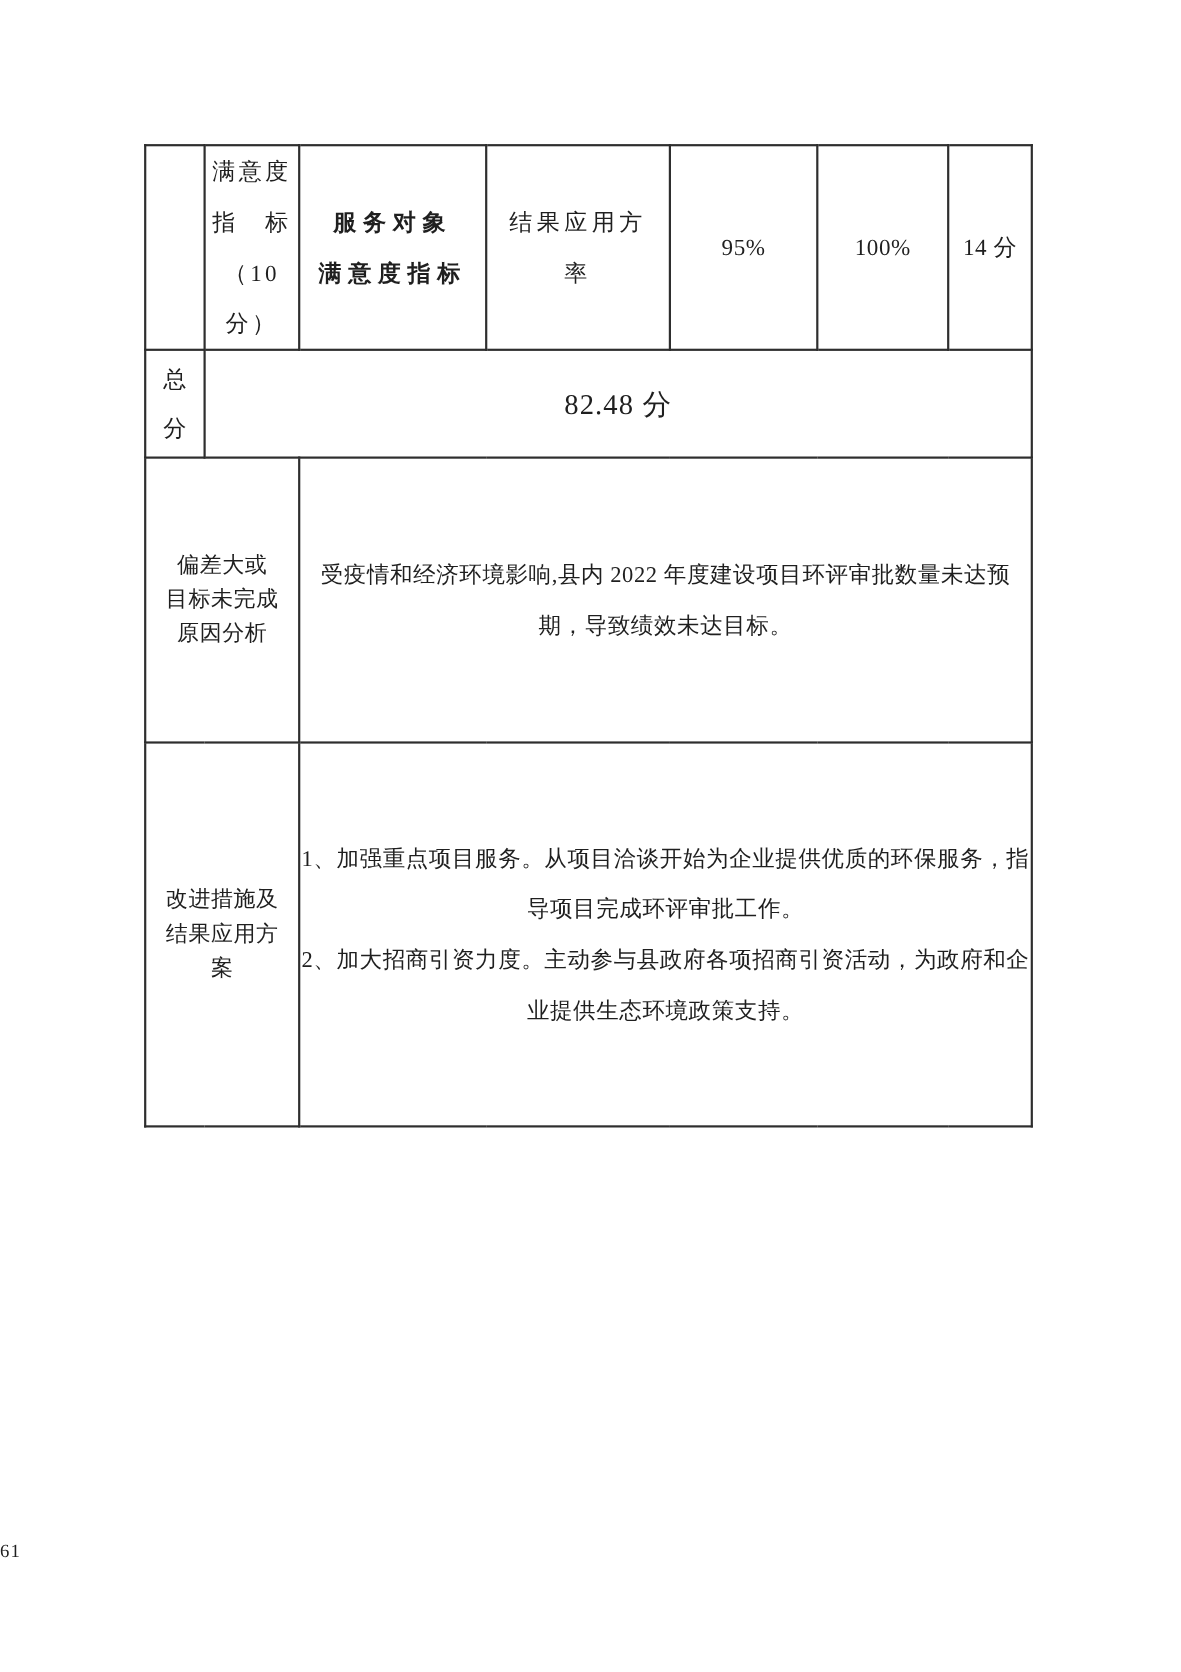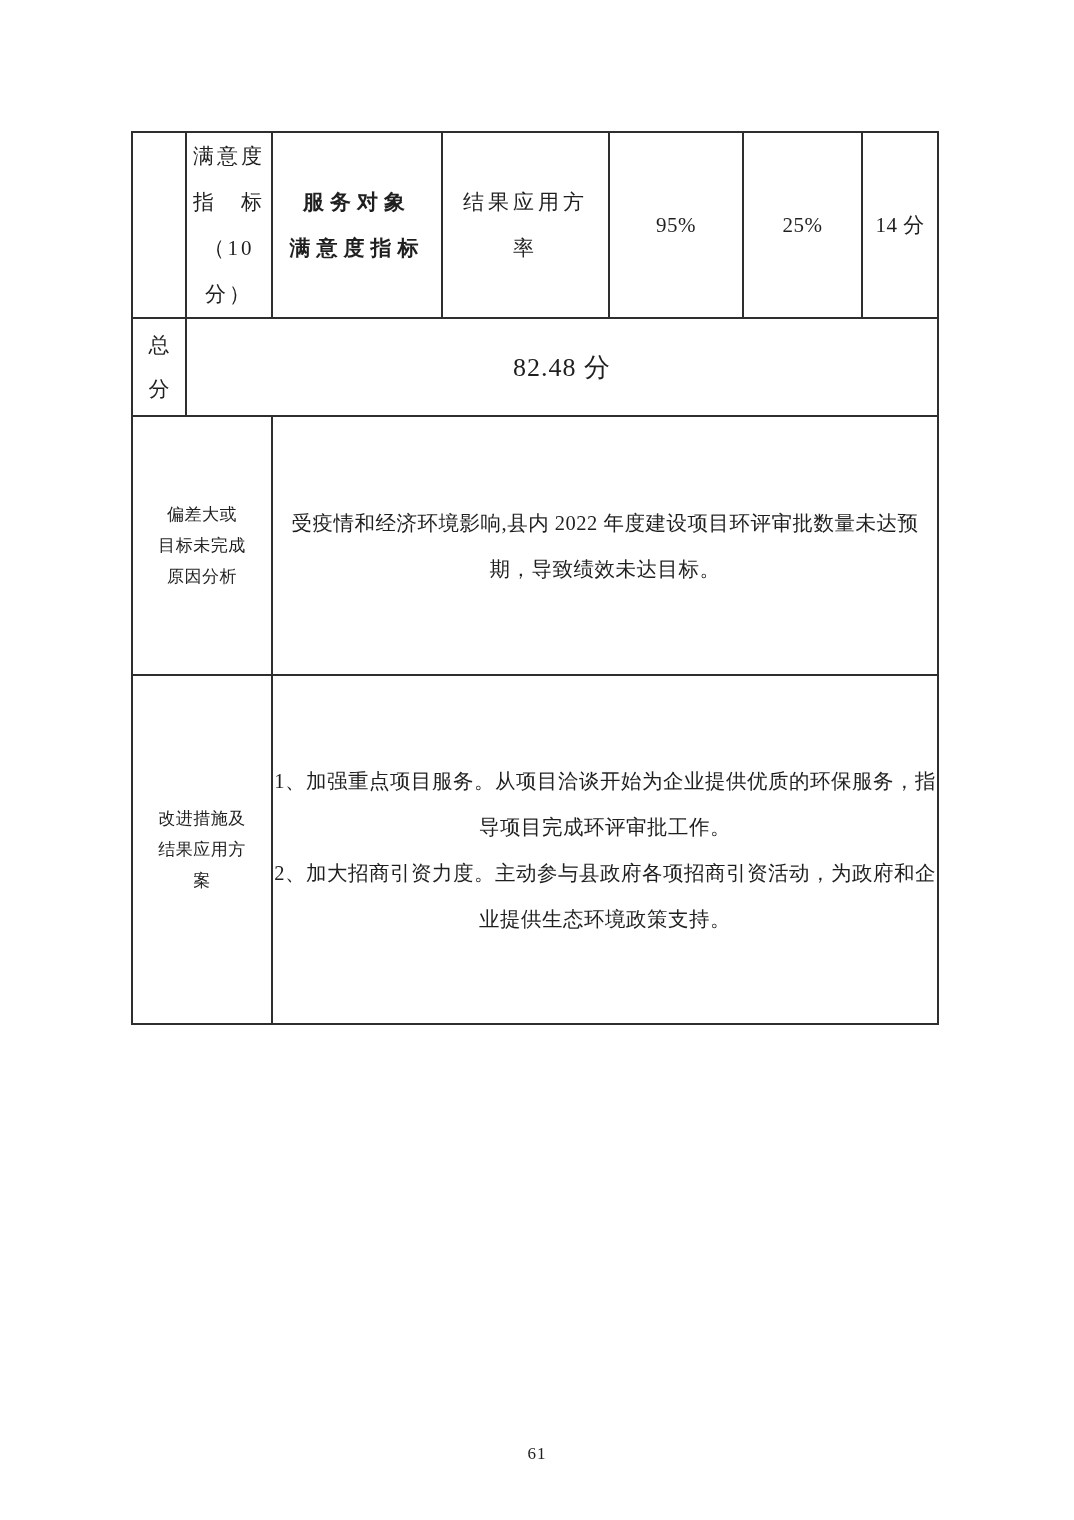--- a/index.html
+++ b/index.html
@@ -49,37 +49,37 @@
 
   .cell-total-label {
     font-size: 21px;
     line-height: 44px;
   }
   .cell-total-value {
     font-size: 26px;
     letter-spacing: 1px;
   }
   .cell-side-label {
-    font-size: 17px;
+    font-size: 20px;
     line-height: 31px;
     letter-spacing: 0.5px;
   }
   .cell-para {
     text-align: left;
     font-size: 20.5px;
     line-height: 46px;
     letter-spacing: 0.5px;
     padding: 0 8px 0 14px;
   }
   .page-number {
     position: absolute;
-    top: 1444px;
+    top: 1400px;
     left: 0;
     width: 100%;
-    text-align: center;
+    text-align: left;
     font-size: 17px;
     letter-spacing: 1px;
     color: #1f1f1f;
   }
 </style>
 </head>
 <body>
 
 <div class="sheet">
 
@@ -99,21 +99,21 @@
       <td></td>
       <td class="pre cell-category">满意度
 指　标
 （10
 分）</td>
       <td class="pre cell-group">服务对象
 满意度指标</td>
       <td class="pre cell-name">结果应用方
 率</td>
       <td class="cell-num">95%</td>
-      <td class="cell-num">25%</td>
+      <td class="cell-num">100%</td>
       <td class="cell-num">14 分</td>
     </tr>
 
     <tr class="row-total">
       <td class="pre cell-total-label">总
 分</td>
       <td colspan="6" class="cell-total-value">82.48 分</td>
     </tr>
 
     <tr class="row-deviation">

